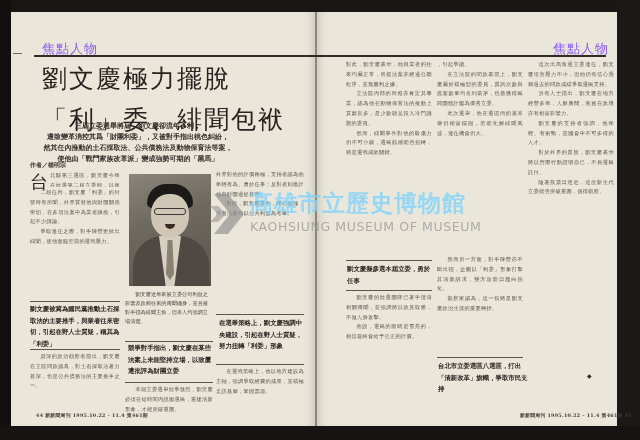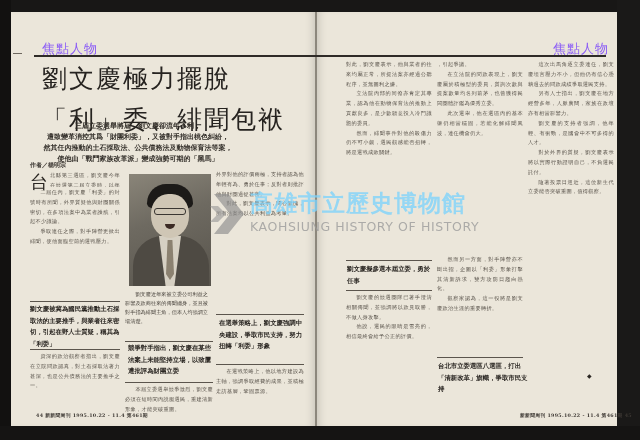--- a/index.html
+++ b/index.html
@@ -116,21 +116,21 @@
 <div class="pq-rule" style="left:125px;top:382px;width:88px;"></div>
 <div class="col" style="left:125px;top:385px;width:88px;height:28px;">
   <p>本屆立委選舉競爭激烈，劉文慶必須在短時間內說服選民，重建清新形象，才能突破重圍。</p>
 </div>
 
 <div class="col" style="left:216px;top:170px;width:88px;height:142px;">
   <p style="text-indent:0">外界對他的評價兩極，支持者認為他年輕有為、勇於任事；反對者則批評他與財團過從甚密。</p>
   <p>對此，劉文慶表示，問心無愧，所有法案均以公共利益為考量。</p>
 </div>
 <div class="pq-rule" style="left:216px;top:314px;width:88px;"></div>
-<div class="pullquote" style="left:219px;top:318px;width:88px;">在選舉策略上，劉文慶強調中央建設，爭取市民支持，努力扭轉「利委」形象</div>
+<div class="pullquote" style="left:219px;top:318px;width:88px;">在選舉策略上，劉文慶強調中央建設，引起在野人士質疑，努力扭轉「利委」形象</div>
 <div class="pq-rule" style="left:216px;top:364px;width:88px;"></div>
 <div class="col" style="left:216px;top:367px;width:88px;height:48px;">
   <p>在選戰策略上，他以地方建設為主軸，強調爭取經費的成果，並積極走訪基層，鞏固票源。</p>
 </div>
 
 <div class="col" style="left:346px;top:60px;width:86px;height:192px;">
   <p style="text-indent:0">對此，劉文慶表示，他與業者的往來均屬正常，所提法案亦經過公聽程序，並無圖利之嫌。</p>
   <p>立法院內部的同僚亦肯定其專業，認為他在動物保育法的推動上貢獻良多，是少數願意投入冷門議題的委員。</p>
   <p>然而，緋聞事件對他的殺傷力仍不可小覷，選民觀感能否扭轉，將是選戰成敗關鍵。</p>
 </div>
@@ -165,14 +165,14 @@
 
 <div class="folio" style="left:36px;top:412px;">44  新新聞周刊 1995.10.22 - 11.4  第461期</div>
 <div class="folio" style="left:520px;top:412px;">新新聞周刊 1995.10.22 - 11.4  第461期  45</div>
 
 <div class="watermark">
   <svg class="wm-chevrons" viewBox="0 0 36 44">
     <polygon points="4,2 18,2 34,22 18,42 4,42 20,22" fill="#8f8f8f" opacity="0.85"></polygon>
     <polygon points="0,14 8,14 16,22 8,30 0,30 8,22" fill="#9a9a9a" opacity="0.8"></polygon>
   </svg>
   <div class="wm-cn">高雄市立歷史博物館</div>
-  <div class="wm-en">KAOHSIUNG HISTORY OF HISTORY</div>
+  <div class="wm-en">KAOHSIUNG MUSEUM OF MUSEUM</div>
 </div>
 
 </body></html>

